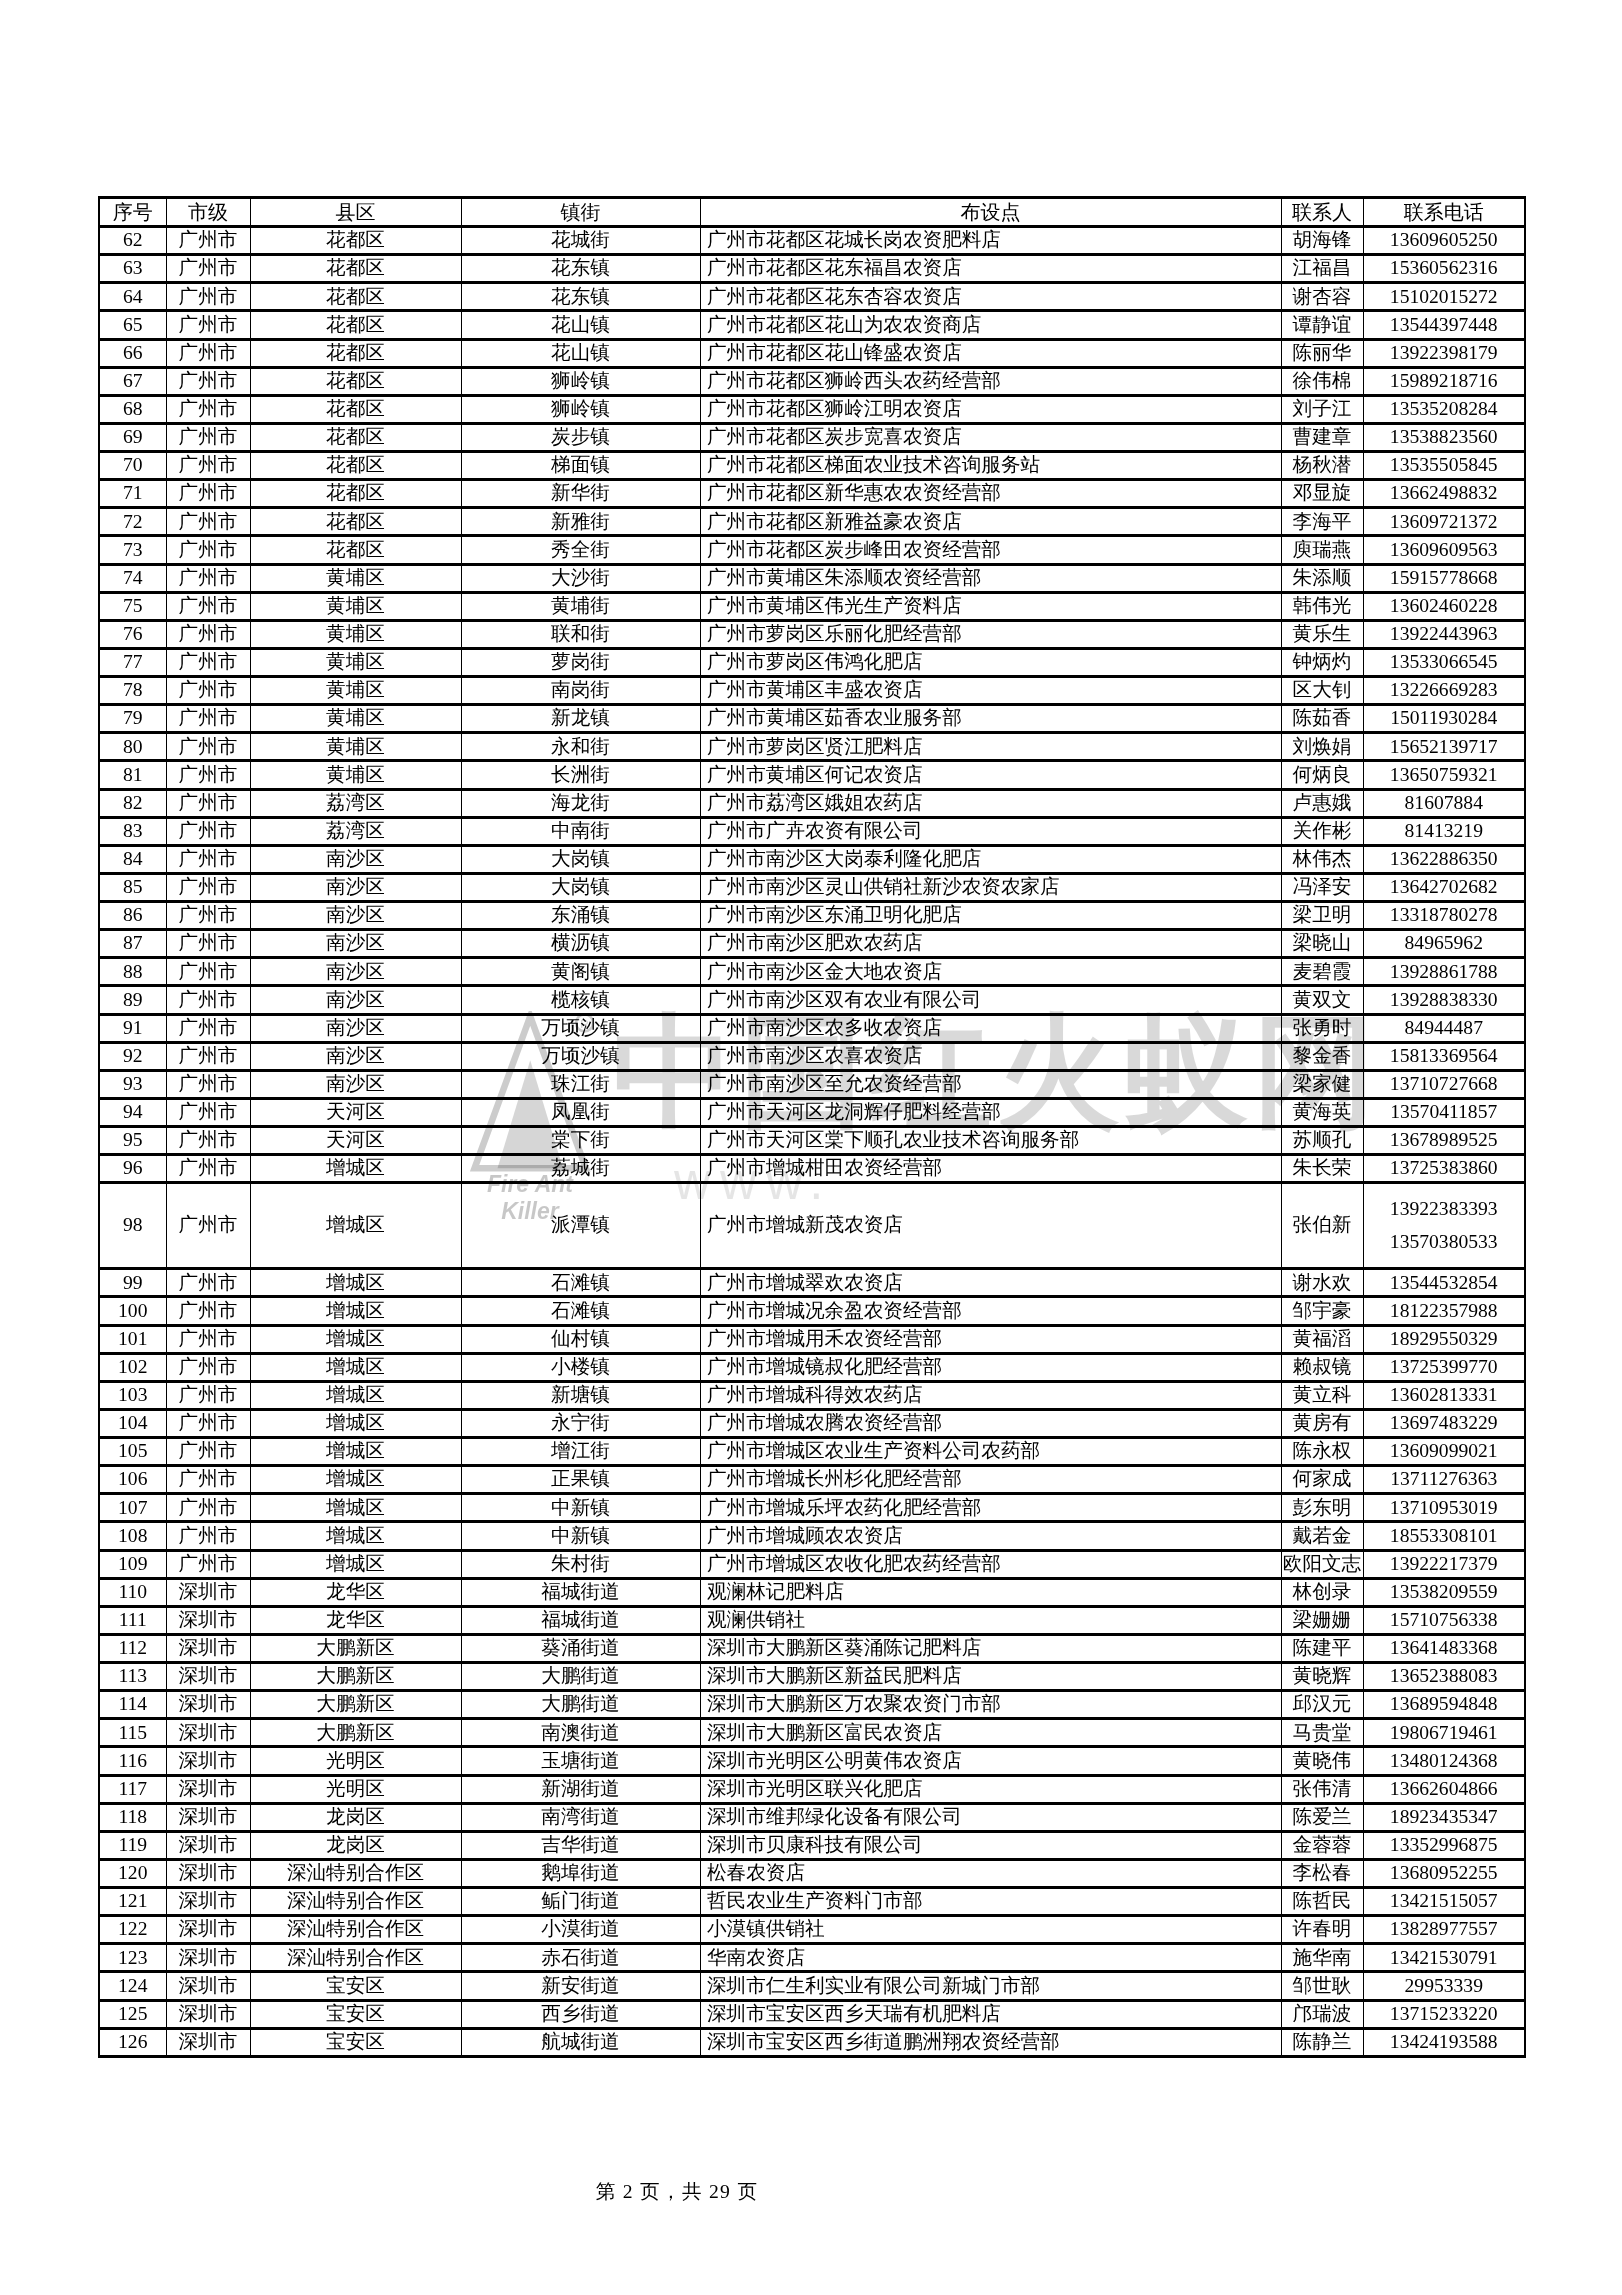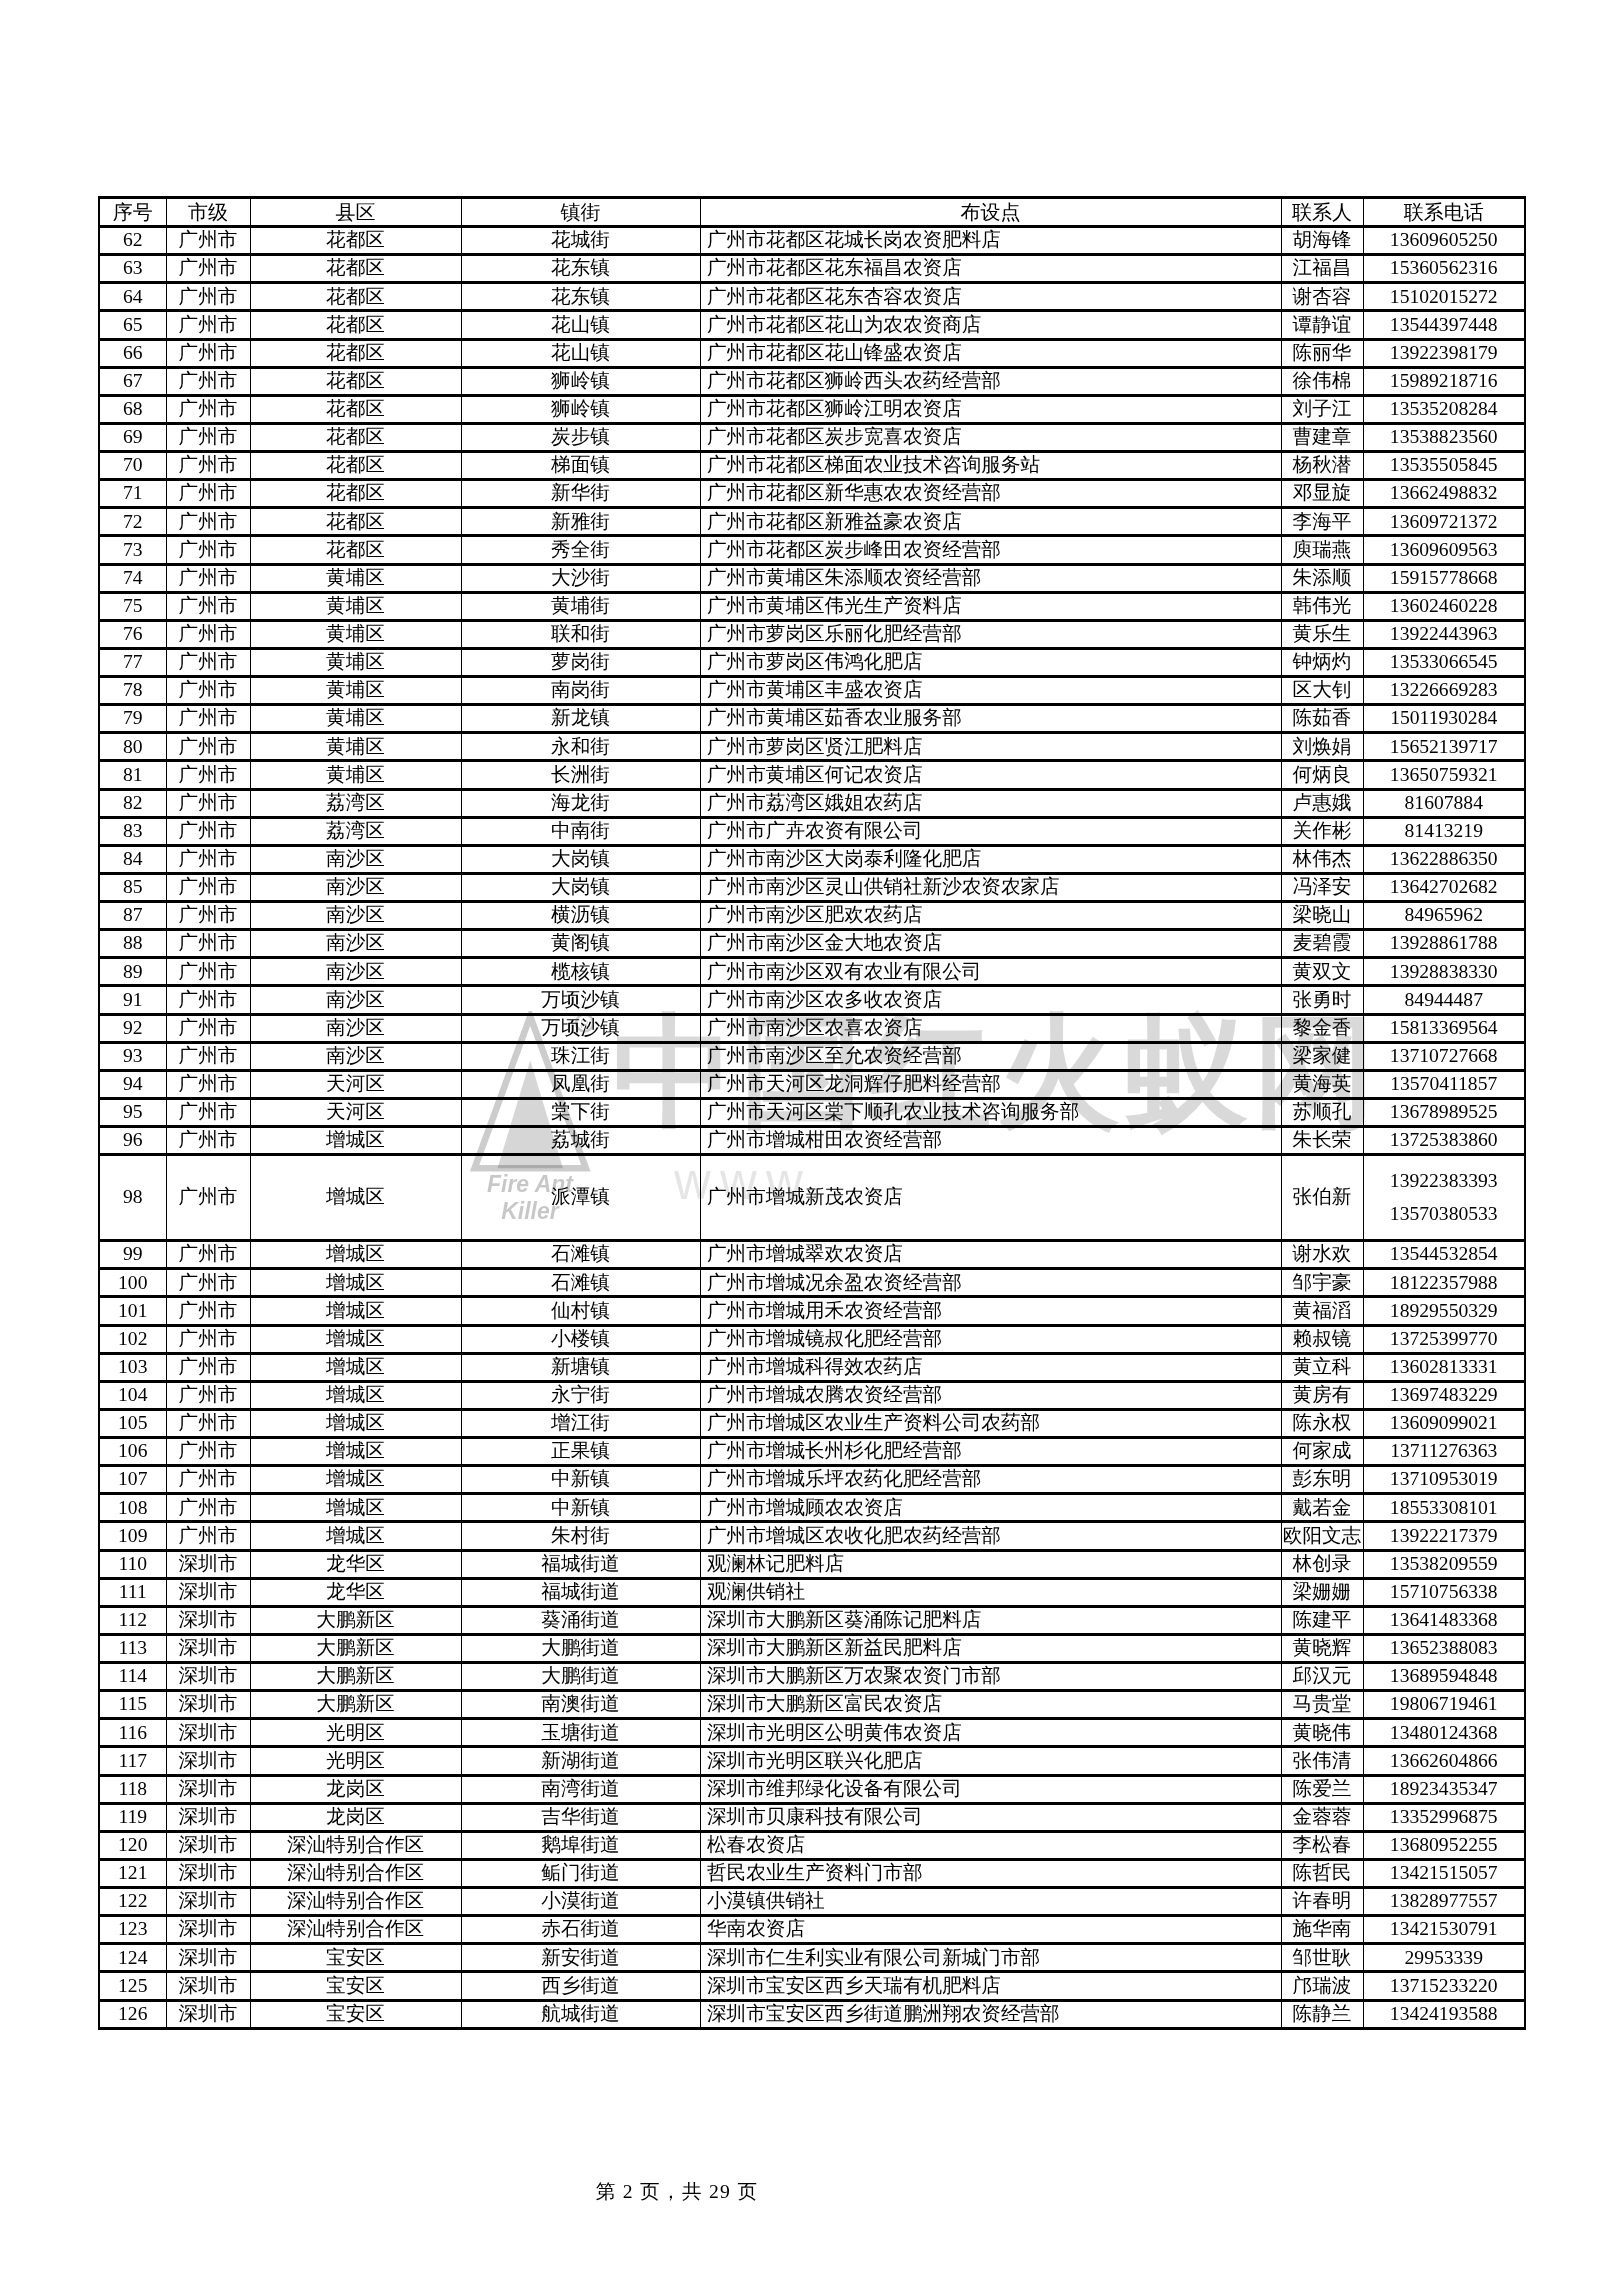--- a/index.html
+++ b/index.html
@@ -304,20 +304,29 @@
         <tr class="normal">
           <td>85</td>
           <td>广州市</td>
           <td>南沙区</td>
           <td>大岗镇</td>
           <td class="site">广州市南沙区灵山供销社新沙农资农家店</td>
           <td>冯泽安</td>
           <td class=" phone">13642702682</td>
         </tr>
         <tr class="normal">
+          <td>86</td>
+          <td>广州市</td>
+          <td>南沙区</td>
+          <td>东涌镇</td>
+          <td class="site">广州市南沙区东涌卫明化肥店</td>
+          <td>梁卫明</td>
+          <td class=" phone">13318780278</td>
+        </tr>
+        <tr class="normal">
           <td>87</td>
           <td>广州市</td>
           <td>南沙区</td>
           <td>横沥镇</td>
           <td class="site">广州市南沙区肥欢农药店</td>
           <td>梁晓山</td>
           <td class=" phone">84965962</td>
         </tr>
         <tr class="normal">
           <td>88</td>

